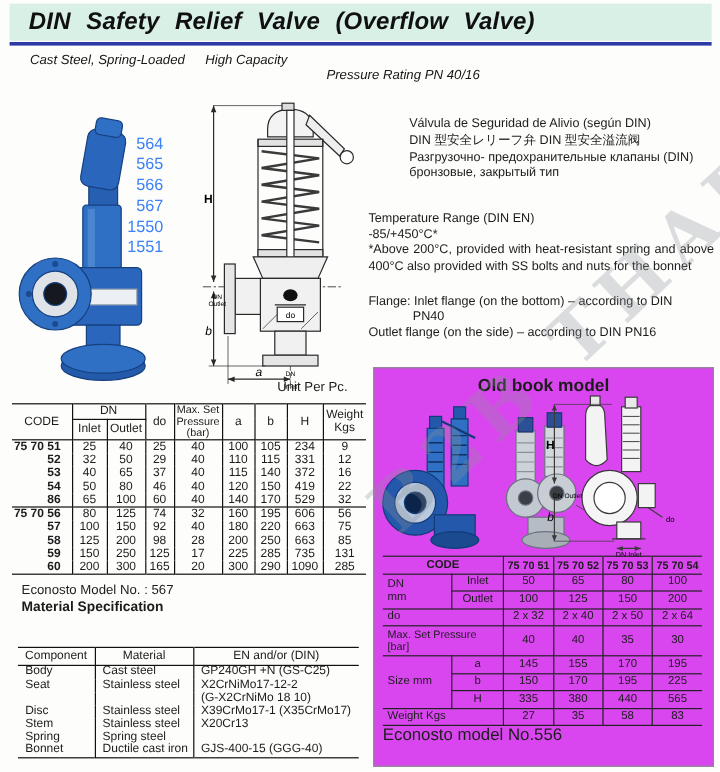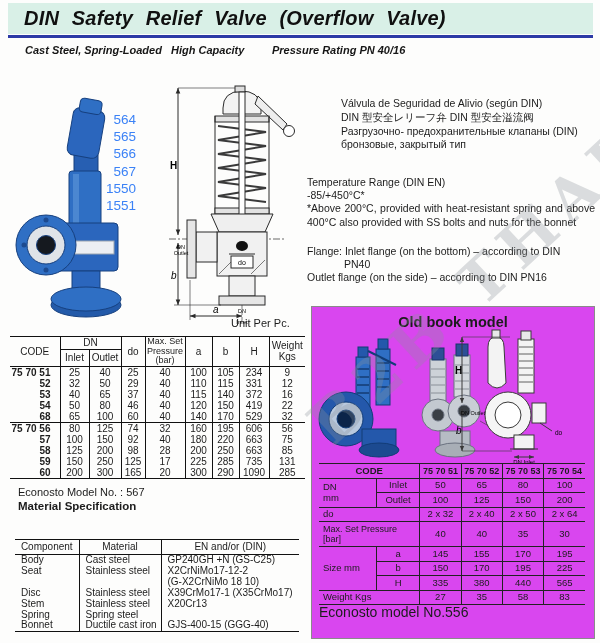--- a/index.html
+++ b/index.html
@@ -6,22 +6,22 @@
   #page{position:relative;width:600px;height:643px;background:#fdfdfc;
         font-family:"Liberation Sans",sans-serif;color:#1c1c1c;overflow:hidden;}
   .abs{position:absolute;}
   .pre{white-space:pre-line;}
 
   
   .title-band{left:8px;top:3px;width:585px;height:31px;background:#d9f0e7;}
   .title{left:24px;top:7px;font-size:20px;font-weight:bold;font-style:italic;
          word-spacing:7px;letter-spacing:.2px;color:#101010;}
   .title-rule{left:8px;top:35px;width:585px;height:3px;background:#2c3aa6;}
-  .subtitle{top:44px;font-size:11px;font-weight:bold;font-style:italic;color:#161616;}
-  .sub1{left:25px;} .sub2{left:171px;} .sub3{left:272px;}
+  .subtitle{top:44px;font-size:11px;font-weight:normal;font-style:italic;color:#161616;}
+  .sub1{left:25px;} .sub2{left:171px;} .sub3{left:272px;margin-top:13px;}
 
   
   .codes{left:88px;top:111px;width:48px;text-align:right;font-size:13.5px;
          line-height:17.2px;color:#3b82f6;}
 
   
   .info{left:307px;width:288px;font-size:10.5px;}
   .multilang{top:97px;line-height:13.8px;margin-left:34px;}
   .tempblock{top:176px;line-height:13.2px;}
   .temp-note{text-align:justify;}
@@ -261,21 +261,21 @@
           <td>50</td>
           <td>80</td>
           <td>46</td>
           <td>40</td>
           <td>120</td>
           <td>150</td>
           <td>419</td>
           <td>22</td>
         </tr>
         <tr>
-          <td>68</td>
+          <td>86</td>
           <td>65</td>
           <td>100</td>
           <td>60</td>
           <td>40</td>
           <td>140</td>
           <td>170</td>
           <td>529</td>
           <td>32</td>
         </tr>
         <tr>

